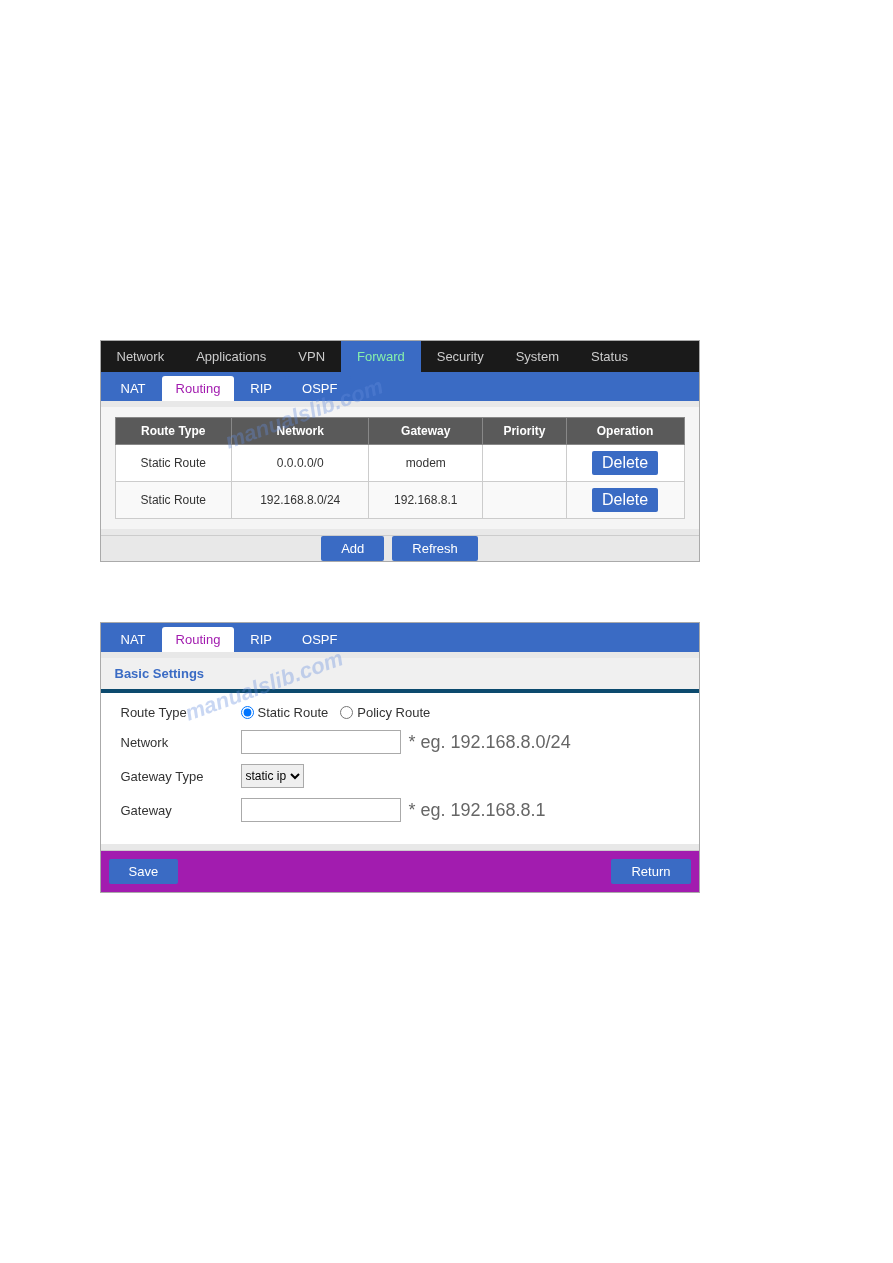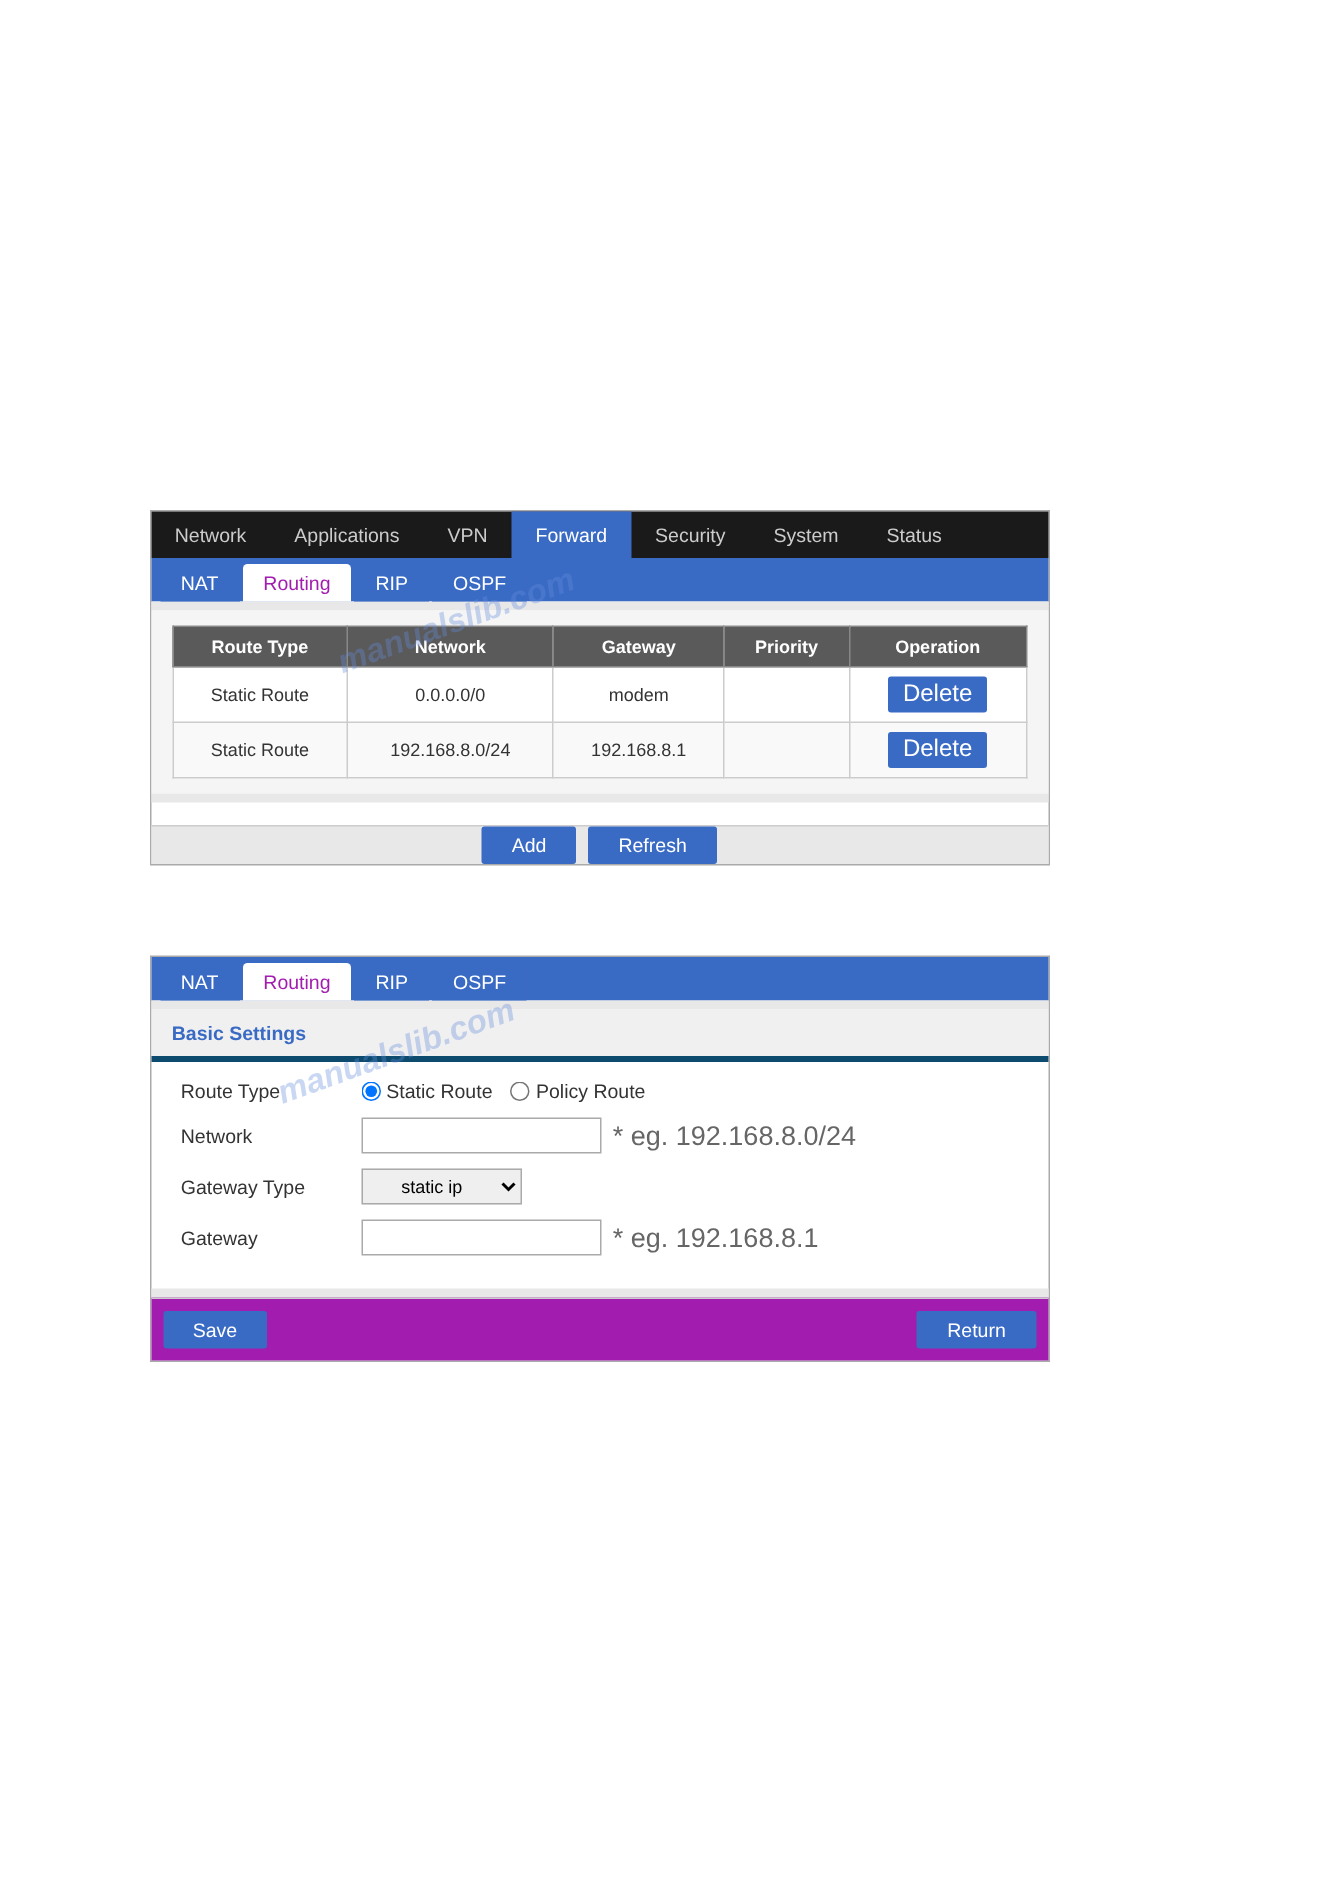--- a/index.html
+++ b/index.html
@@ -37,21 +37,21 @@
       padding: 0;
     }
     .top-nav-item {
       padding: 8px 16px;
       color: #ccc;
       font-size: 13px;
       cursor: pointer;
     }
     .top-nav-item.active {
       background: #3a6bc4;
-      color: #ffffff;
+      color: #86efac;
     }
 
     
     .sub-nav {
       display: flex;
       background: #3a6bc4;
       padding: 4px 6px 0 6px;
     }
     .sub-nav-item {
       padding: 5px 14px;
@@ -108,21 +108,20 @@
     }
 
     
     .action-bar {
       background: #e8e8e8;
       padding: 0;
       display: flex;
       justify-content: center;
       gap: 8px;
       border-top: 1px solid #ccc;
-      margin-top: 15px;
     }
     .btn-action {
       background: #3a6bc4;
       color: #fff;
       border: none;
       padding: 5px 20px;
       font-size: 13px;
       cursor: pointer;
       border-radius: 2px;
     }
@@ -197,21 +196,21 @@
       font-size: 12px;
       height: 24px;
     }
 
     .hint-text {
       color: #666;
       font-size: 18px;
     }
 
     .select-input {
-      padding: 2px 22px;
+      padding: 2px 0;
       border: 1px solid #aaa;
       font-size: 12px;
       height: 24px;
     }
 
     .form-action-bar {
       background: #a21caf;
       padding: 8px;
       display: flex;
       justify-content: space-between;

